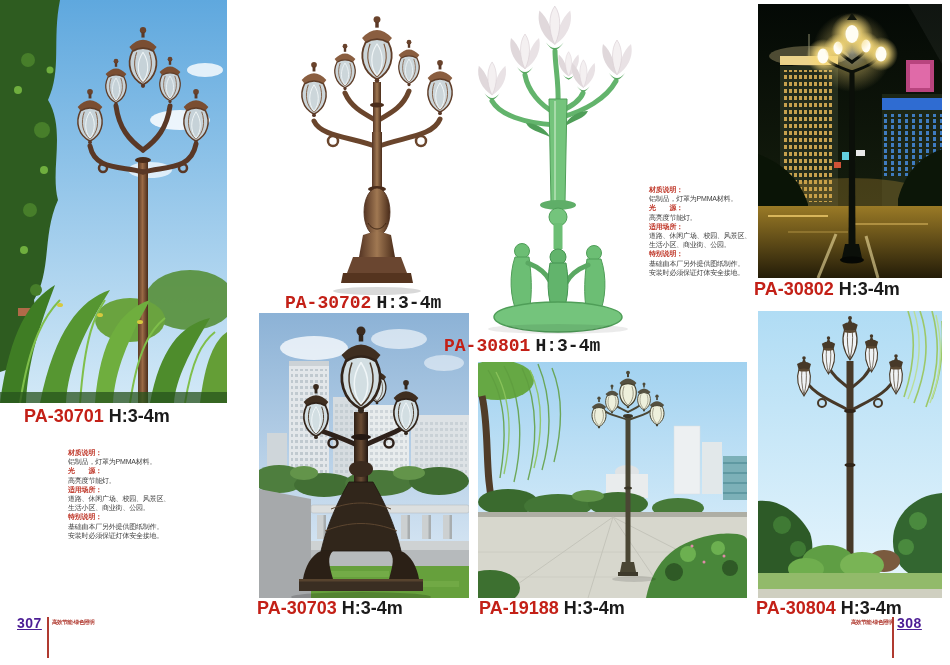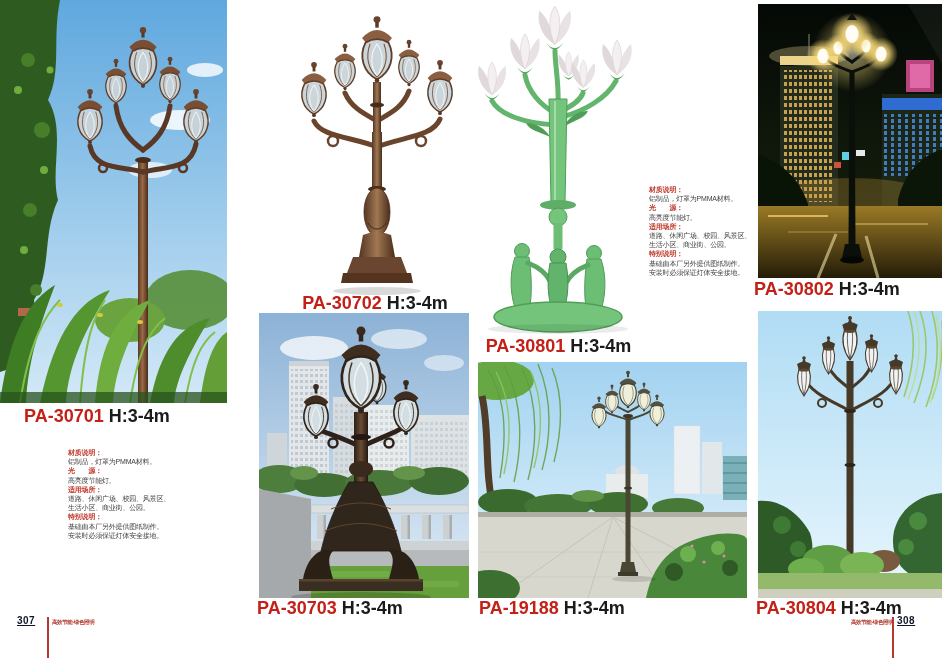--- a/index.html
+++ b/index.html
@@ -2,25 +2,25 @@
 <html><head>
 <meta charset="utf-8">
 <style>
   html,body{margin:0;padding:0;background:#888;}
   .page{position:relative;width:950px;height:665px;background:#ffffff;overflow:hidden;
         font-family:"Liberation Sans",sans-serif;}
   .ph{position:absolute;display:block;}
   .cap{position:absolute;font-size:18px;font-weight:700;white-space:nowrap;letter-spacing:0;}
   .cap .code{color:#c32017;}
   .cap .ht{color:#1b1b1b;font-weight:600;margin-left:5px;}
-  .cap.center{text-align:center;}
+  .cap.center{font-family:Liberation Mono, monospace;}
   .spec{position:absolute;font-size:7px;line-height:9.2px;letter-spacing:-0.2px;white-space:nowrap;}
   .spec .lab{color:#c0392b;font-weight:700;}
   .spec .bod{color:#3d3d3d;}
-  .pgnum{position:absolute;font-size:10px;font-weight:700;color:#0f172a;letter-spacing:0.5px;text-decoration:underline;}
+  .pgnum{position:absolute;font-size:14px;font-weight:700;color:#4c1d95;letter-spacing:0.5px;text-decoration:underline;}
   .vline{position:absolute;width:2px;height:41px;background:#b03a30;}
   .slogan{position:absolute;font-size:5.5px;font-weight:700;color:#b03a30;letter-spacing:-0.4px;white-space:nowrap;}
 </style>
 </head>
 <body>
 
 <div class="page">
 
   <svg class="ph" style="left:0;top:0" width="227" height="403" viewBox="0 0 227 403">
     <defs>
@@ -530,21 +530,21 @@
     <rect x="0" y="262" width="184" height="25" fill="#92ba6a"></rect>
     <rect x="0" y="278" width="184" height="9" fill="#cfcfc0"></rect>
   </svg>
 
   <div class="cap" style="left:24px;top:406px">
     <span class="code">PA-30701</span><span class="ht">H:3-4m</span>
   </div>
   <div class="cap center" style="left:285px;top:293px;width:180px">
     <span class="code">PA-30702</span><span class="ht">H:3-4m</span>
   </div>
-  <div class="cap center" style="left:471px;top:336px;width:175px">
+  <div class="cap center" style="left:444px;top:336px;width:175px">
     <span class="code">PA-30801</span><span class="ht">H:3-4m</span>
   </div>
   <div class="cap" style="left:754px;top:279px">
     <span class="code">PA-30802</span><span class="ht">H:3-4m</span>
   </div>
   <div class="cap" style="left:257px;top:598px">
     <span class="code">PA-30703</span><span class="ht">H:3-4m</span>
   </div>
   <div class="cap" style="left:479px;top:598px">
     <span class="code">PA-19188</span><span class="ht">H:3-4m</span>

